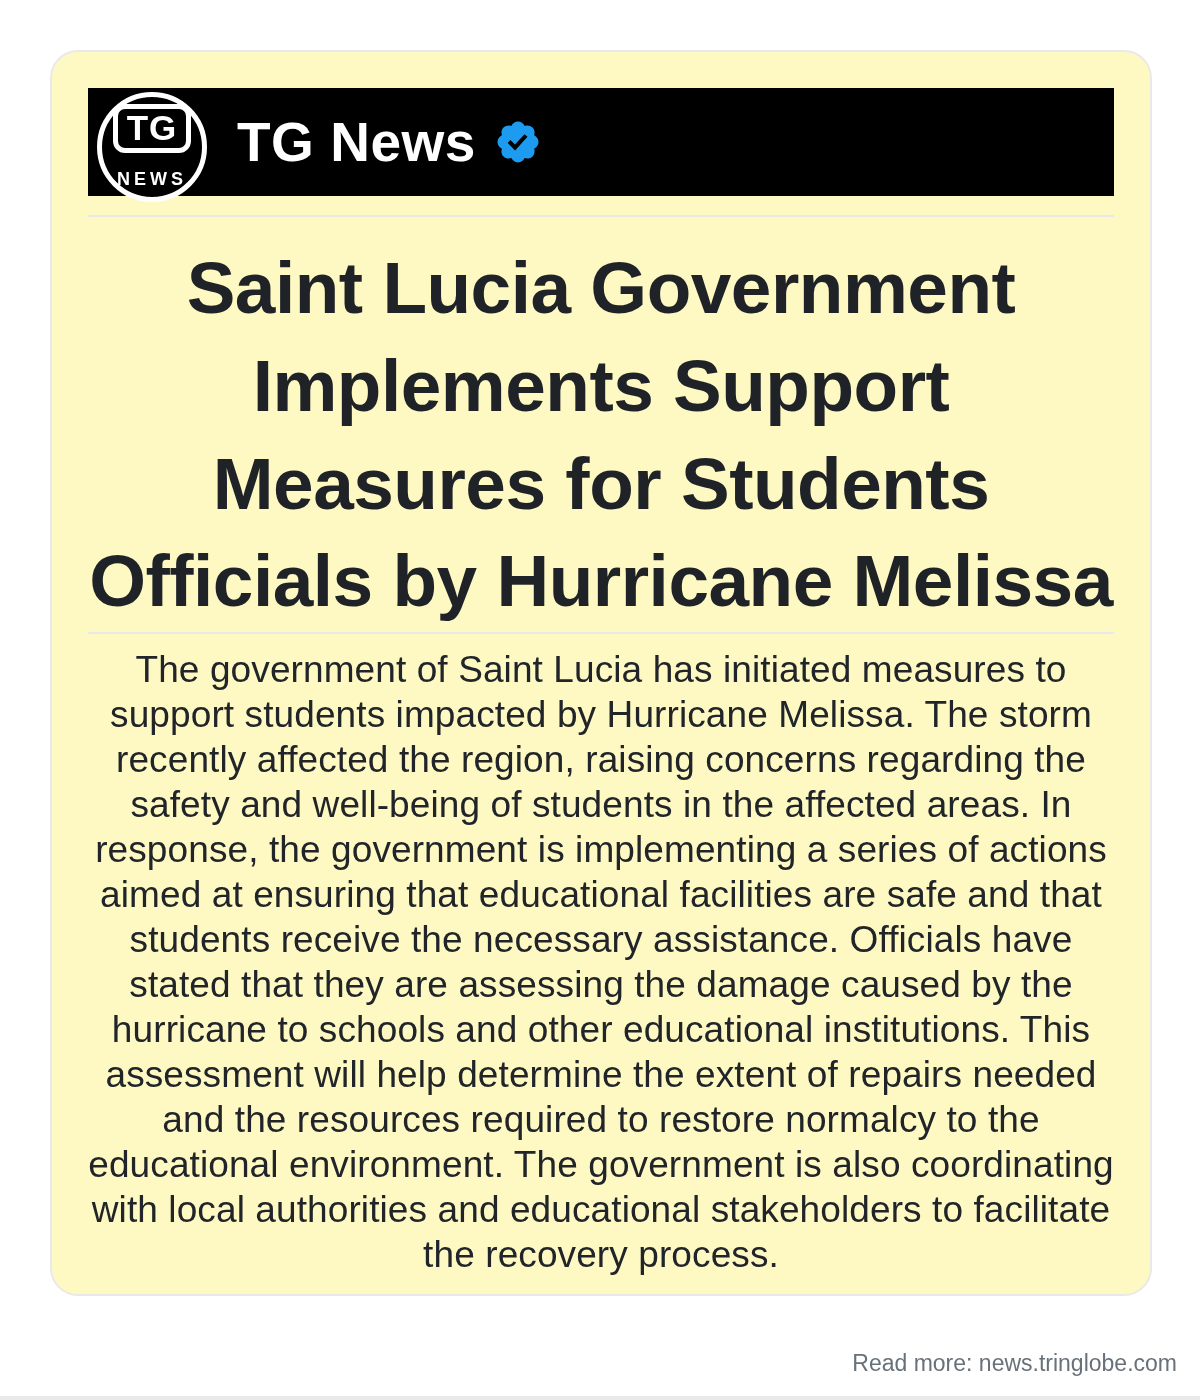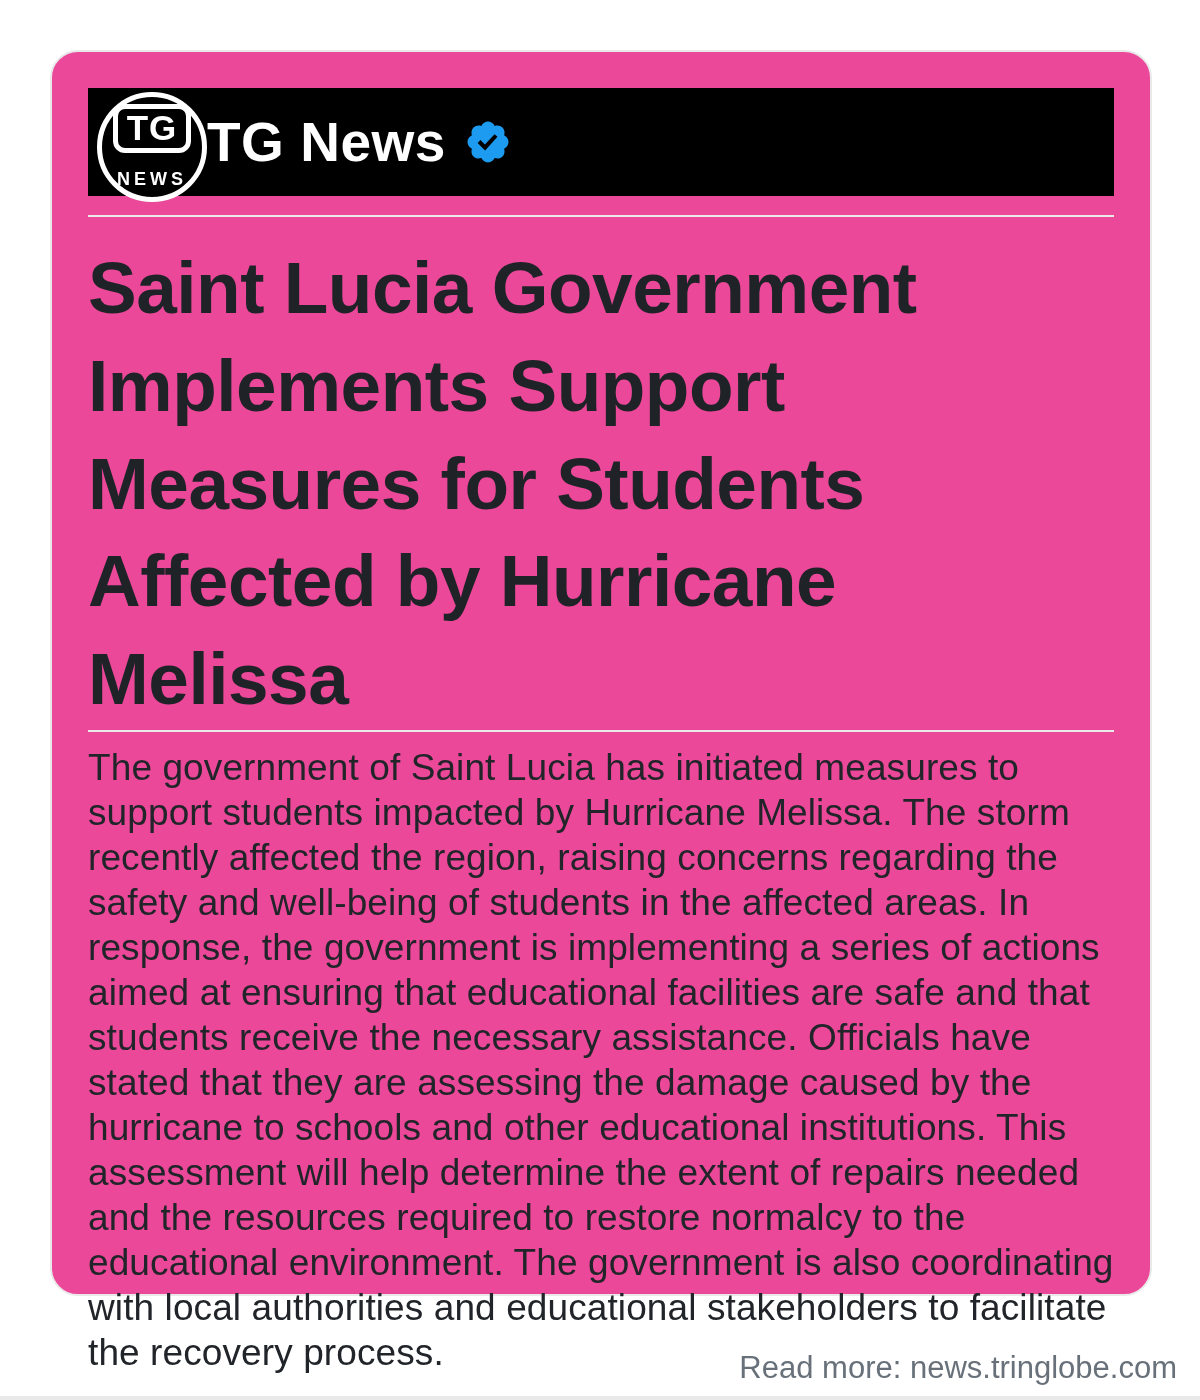--- a/index.html
+++ b/index.html
@@ -16,23 +16,24 @@
     height: 1400px;
     overflow: hidden;
   }
   .card {
     position: absolute;
     left: 50px;
     top: 50px;
     width: 1102px;
     height: 1246px;
     box-sizing: border-box;
-    background: #ec4899;
+    background: #fef9c3;
     border: 2px solid #e9e9e9;
     border-radius: 28px;
+    text-align: center;
   }
   .header-bar {
     margin: 36px 36px 0 36px;
     height: 108px;
     background: #000000;
     display: flex;
     align-items: center;
     position: relative;
   }
   .logo-circle {
@@ -63,20 +64,21 @@
     letter-spacing: 1px;
   }
   .logo-news {
     margin-top: 16px;
     color: #ffffff;
     font-size: 18px;
     font-weight: bold;
     letter-spacing: 4px;
   }
   .brand-name {
+    margin-left: 30px;
     color: #ffffff;
     font-size: 55px;
     font-weight: bold;
     letter-spacing: 0.5px;
   }
   .verified {
     margin-left: 18px;
     display: inline-flex;
     align-items: center;
   }
@@ -107,21 +109,21 @@
     color: #212529;
     font-size: 37px;
     line-height: 45px;
     letter-spacing: 0.1px;
   }
   .footer-link {
     position: absolute;
     right: 23px;
     top: 1350px;
     color: #68717a;
-    font-size: 31px;
+    font-size: 23px;
     text-decoration: none;
   }
   .bottom-strip {
     position: absolute;
     left: 0;
     right: 0;
     bottom: 0;
     height: 4px;
     background: #e9e9e9;
   }
@@ -140,21 +142,21 @@
       <div class="brand-name">TG News</div>
       <span class="verified">
         <svg viewBox="0 0 24 24" aria-hidden="true">
           <path fill-rule="evenodd" d="M22.25 12c0-1.43-.88-2.67-2.19-3.34.46-1.39.2-2.9-.81-3.91s-2.52-1.27-3.91-.81c-.66-1.31-1.91-2.19-3.34-2.19s-2.67.88-3.33 2.19c-1.4-.46-2.91-.2-3.92.81s-1.26 2.52-.8 3.91c-1.31.67-2.2 1.91-2.2 3.34s.89 2.67 2.2 3.34c-.46 1.39-.21 2.9.8 3.91s2.52 1.26 3.91.81c.67 1.31 1.91 2.19 3.34 2.19s2.68-.88 3.34-2.19c1.39.45 2.9.2 3.91-.81s1.27-2.52.81-3.91c1.31-.67 2.19-1.91 2.19-3.34zm-11.71 4.2L6.8 12.46l1.41-1.42 2.26 2.26 4.8-5.23 1.47 1.36-6.2 6.77z"></path>
         </svg>
       </span>
     </header>
 
     <div class="divider"></div>
 
-    <h1 class="headline">Saint Lucia Government Implements Support Measures for Students Affected by Hurricane Melissa</h1>
+    <h1 class="headline">Saint Lucia Government Implements Support Measures for Students Officials by Hurricane Melissa</h1>
 
     <div class="divider divider-2"></div>
 
     <p class="body-text">The government of Saint Lucia has initiated measures to support students impacted by Hurricane Melissa. The storm recently affected the region, raising concerns regarding the safety and well-being of students in the affected areas. In response, the government is implementing a series of actions aimed at ensuring that educational facilities are safe and that students receive the necessary assistance. Officials have stated that they are assessing the damage caused by the hurricane to schools and other educational institutions. This assessment will help determine the extent of repairs needed and the resources required to restore normalcy to the educational environment. The government is also coordinating with local authorities and educational stakeholders to facilitate the recovery process.</p>
 
   </article>
 
   <a href="#" class="footer-link">Read more: news.tringlobe.com</a>
 
   <div class="bottom-strip"></div>

